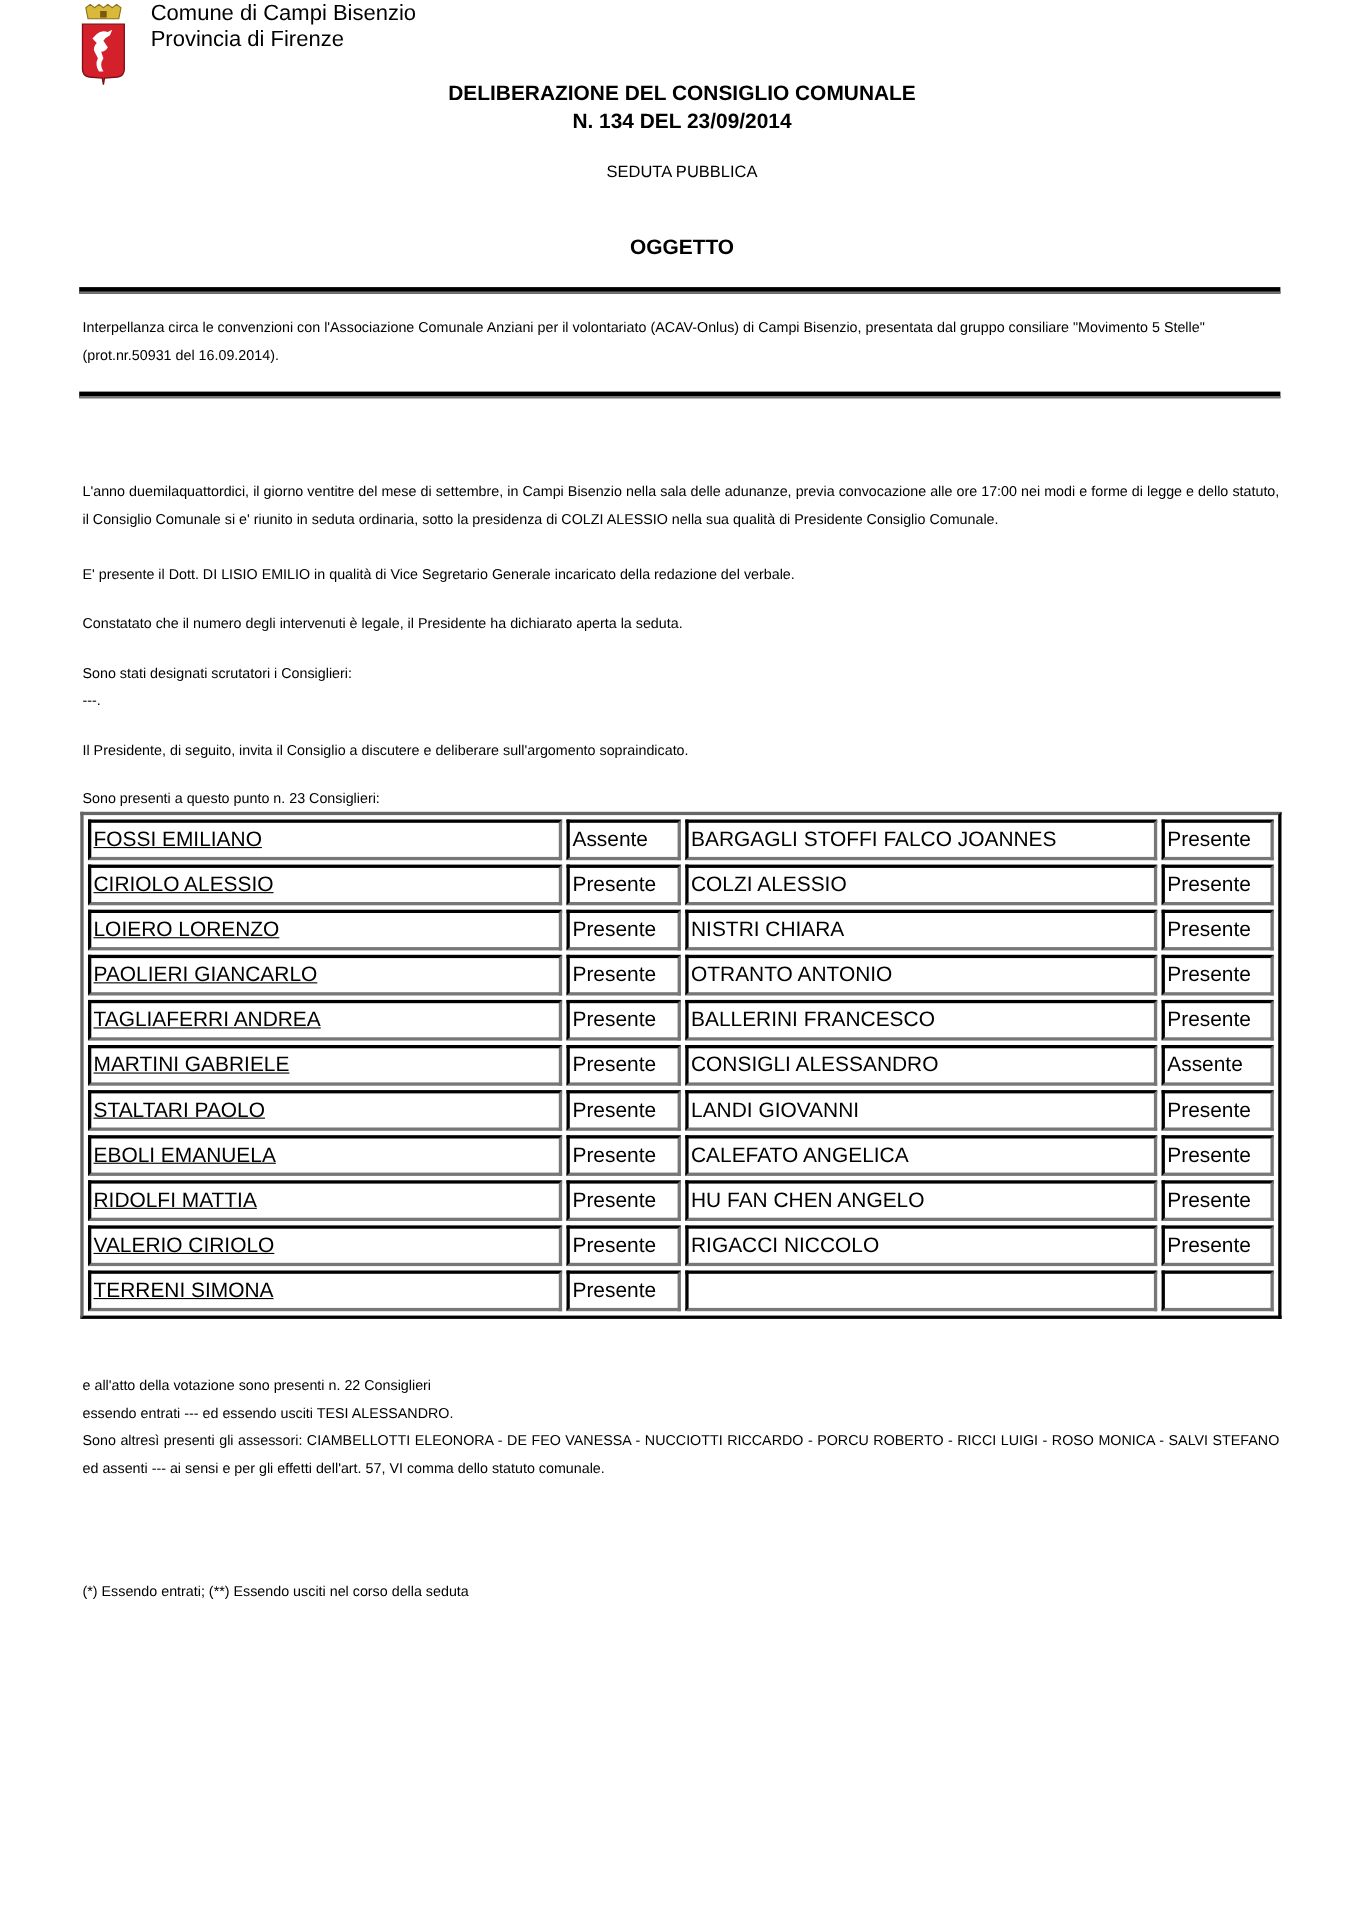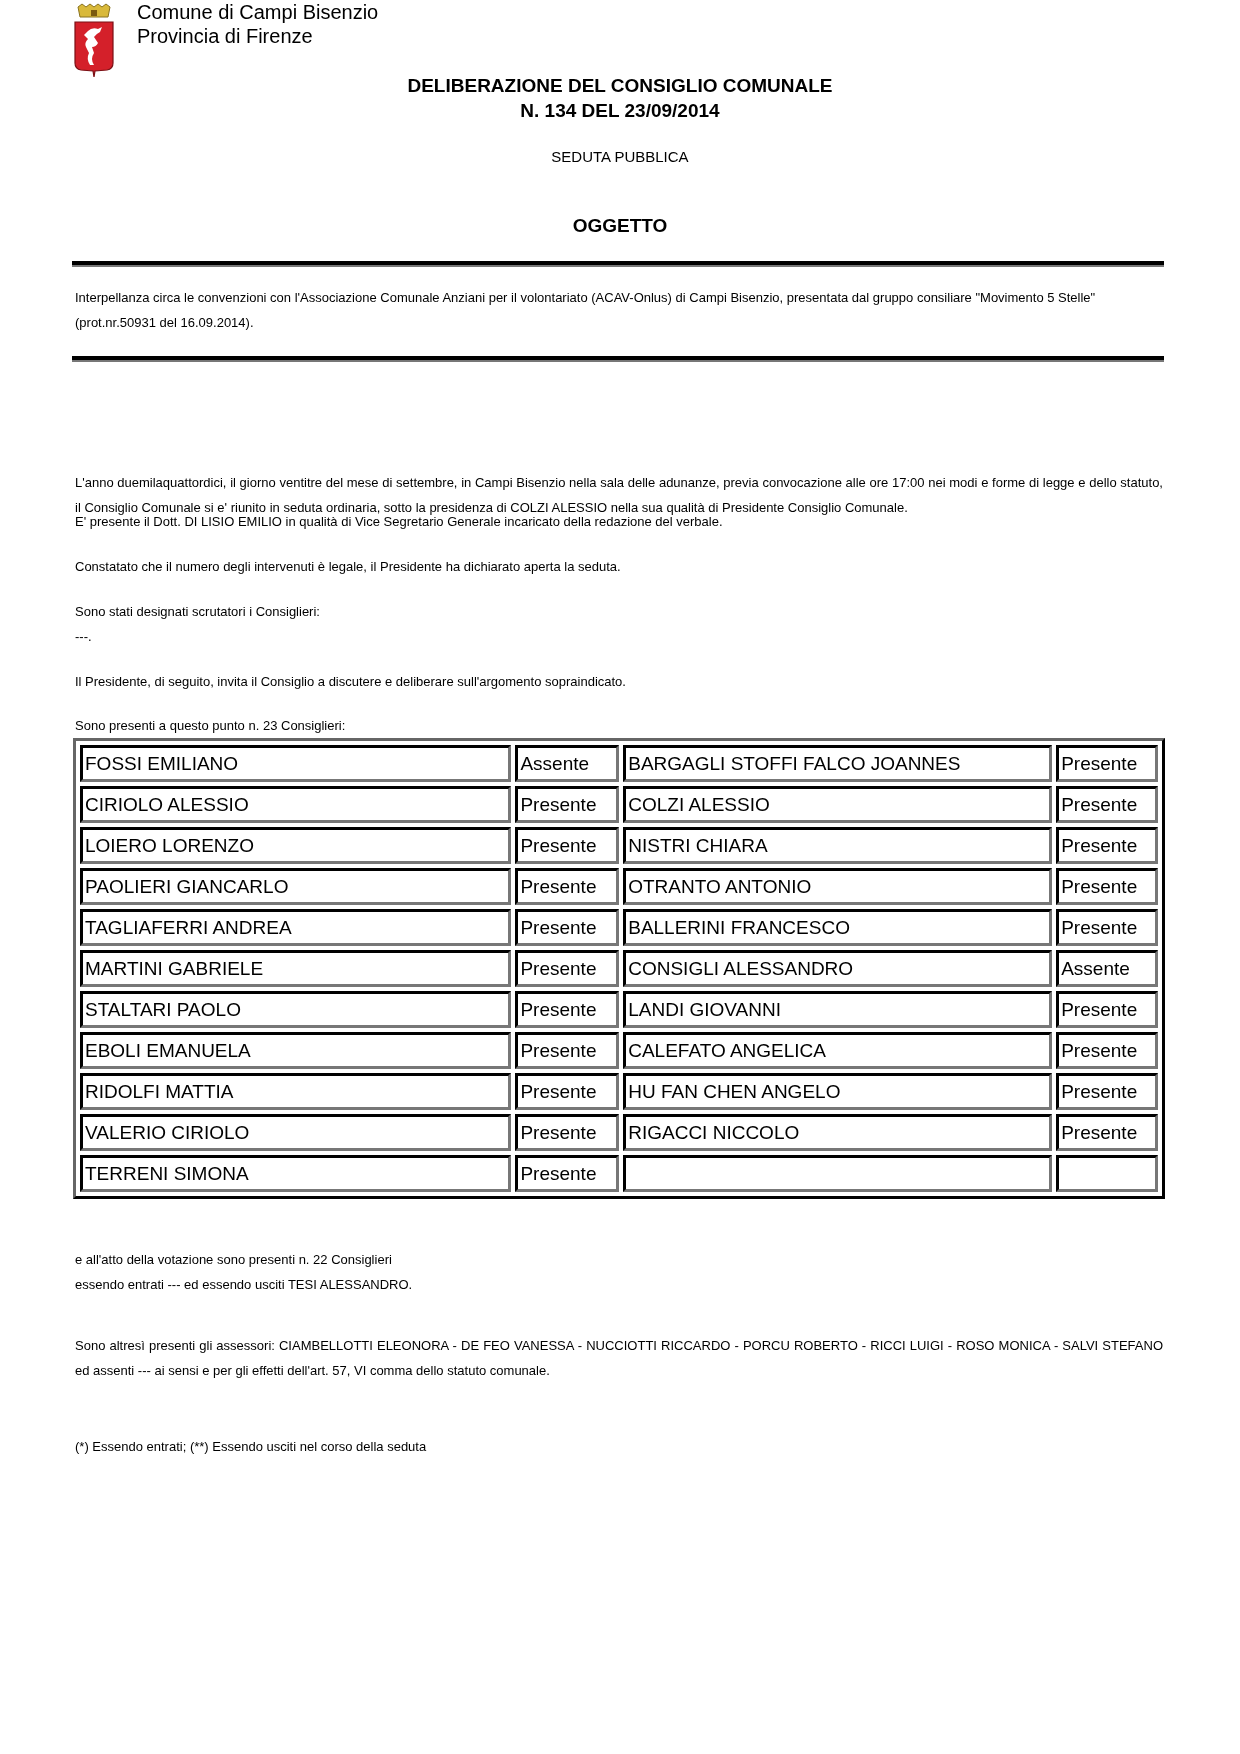--- a/index.html
+++ b/index.html
@@ -6,27 +6,27 @@
   body { width: 1240px; height: 1754px; position: relative; overflow: hidden;
          font-family: "Liberation Sans", sans-serif; color: #000; }
   .abs { position: absolute; }
   .logo { left: 72px; top: 3px; width: 44px; height: 78px; }
   .hdr { left: 137px; font-size: 20px; line-height: 24px; }
   .title { left: 0; width: 1240px; text-align: center; font-size: 19px; font-weight: bold; line-height: 25px; }
   .subtitle { left: 0; width: 1240px; text-align: center; font-size: 15px; line-height: 25px; }
   .rule { left: 72px; width: 1092px; height: 4px; background: #000;
           border-bottom: 2px solid #777; }
   .txt { left: 75px; width: 1088px; font-size: 13px; line-height: 25px; }
-  .just { text-align: justify; text-align-last: left; margin-top: 36px; }
+  .just { text-align: justify; text-align-last: left; }
   table.att { position: absolute; left: 73px; top: 738px; width: 1092px;
               border: 3px solid #666; border-right-color: #000; border-bottom-color: #000;
               border-collapse: separate; border-spacing: 4px; background: #fff; }
   table.att td { border: 3px solid #000; border-right-color: #777; border-bottom-color: #777;
                  font-size: 19px; height: 31px; padding: 0 2px; white-space: nowrap; }
-  td.n1 { width: 424px; } td.s1 { width: 94px; } td.n2 { width: 420px; } td.s2 { width: 92px; }
+  td.n1 { width: 424px; text-decoration: underline; } td.s1 { width: 94px; } td.n2 { width: 420px; } td.s2 { width: 92px; }
 </style>
 </head>
 <body>
 
 <div class="abs logo">
   <svg width="44" height="78" viewBox="0 0 44 78">
 
     <path d="M6 4 L10 1 L14 4 L18 1 L22 4 L26 1 L30 4 L34 1 L38 4 L36 14 L8 14 Z" fill="#d9b93a" stroke="#8a7320" stroke-width="1"></path>
     <rect x="19" y="7" width="6" height="6" fill="#7a5a10"></rect>
 

